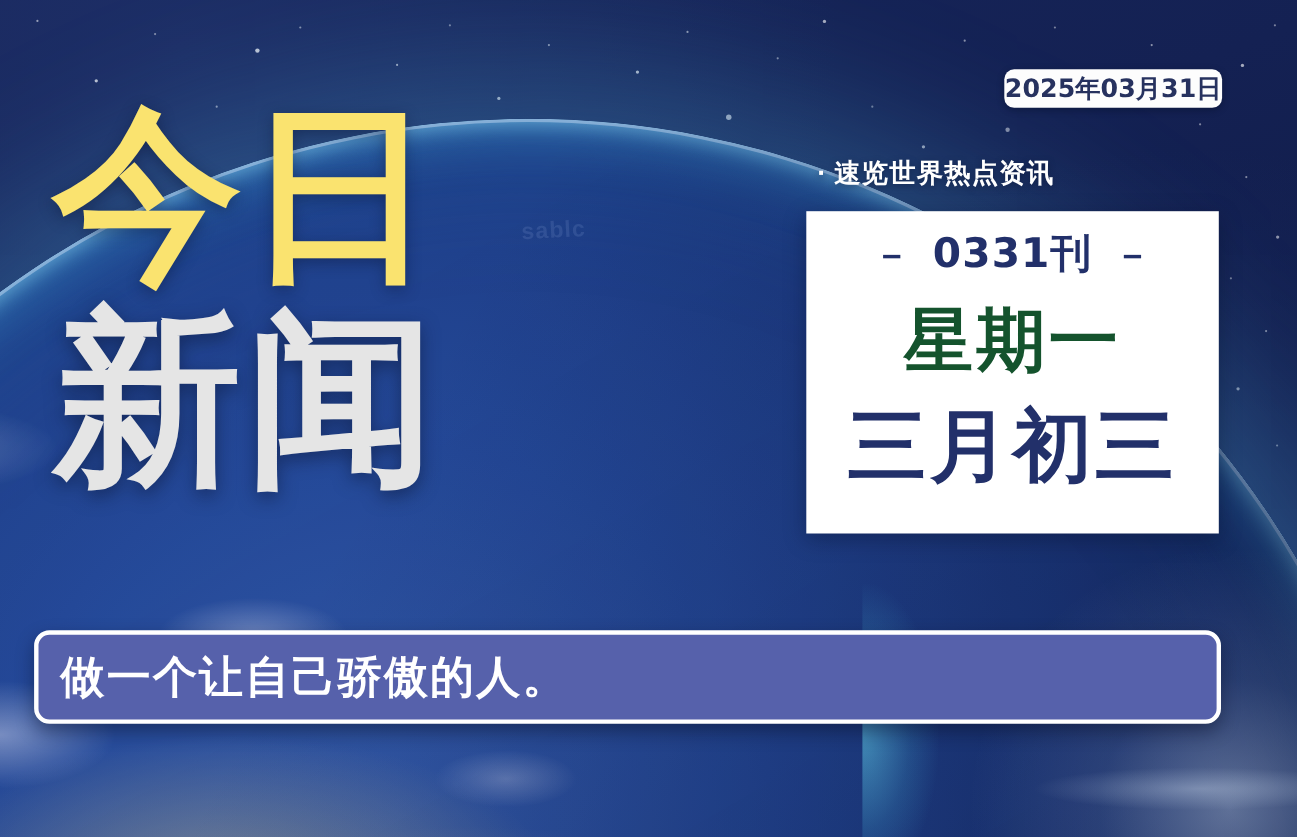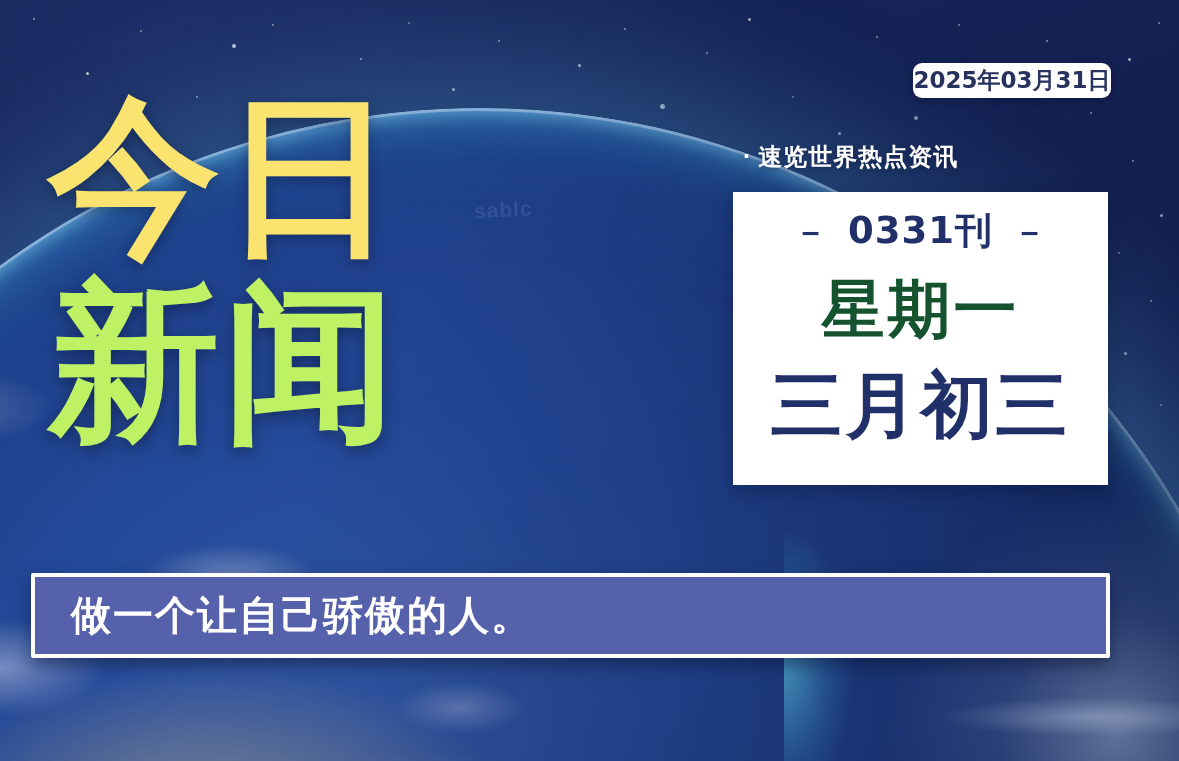--- a/index.html
+++ b/index.html
@@ -127,21 +127,21 @@
     font-weight:700;
     font-size:172px;
     letter-spacing:4px;
     white-space:nowrap;
   }
   .title-today{
     color:#fae36f;
     text-shadow:0 4px 14px rgba(10,20,50,.42);
   }
   .title-news{
-    color:#bef264;
+    color:#e5e5e5;
     margin-top:24px;
     text-shadow:0 5px 16px rgba(10,20,50,.50);
     text-align:center;
   }
 
   
   .date-pill{
     position:absolute; left:913px; top:63px;
     width:198px; height:35px;
     background:#fdfdfd;
@@ -216,23 +216,23 @@
     letter-spacing:3px;
     line-height:1;
   }
 
   
   .quote-bar{
     position:absolute; left:31px; top:573px;
     width:1079px; height:85px;
     background:#5661ab;
     border:4px solid #ffffff;
-    border-radius:2px;
+    border-radius:14px;
     display:flex; align-items:center;
-    padding-left:36px;
+    padding-left:20px;
     box-shadow:0 7px 16px rgba(6,12,34,.42);
   }
   .quote-bar span{
     color:#ffffff;
     font-family:"DejaVu Sans","Liberation Sans",sans-serif;
     font-weight:700;
     font-size:40px;
     letter-spacing:2px;
     white-space:nowrap;
   }

